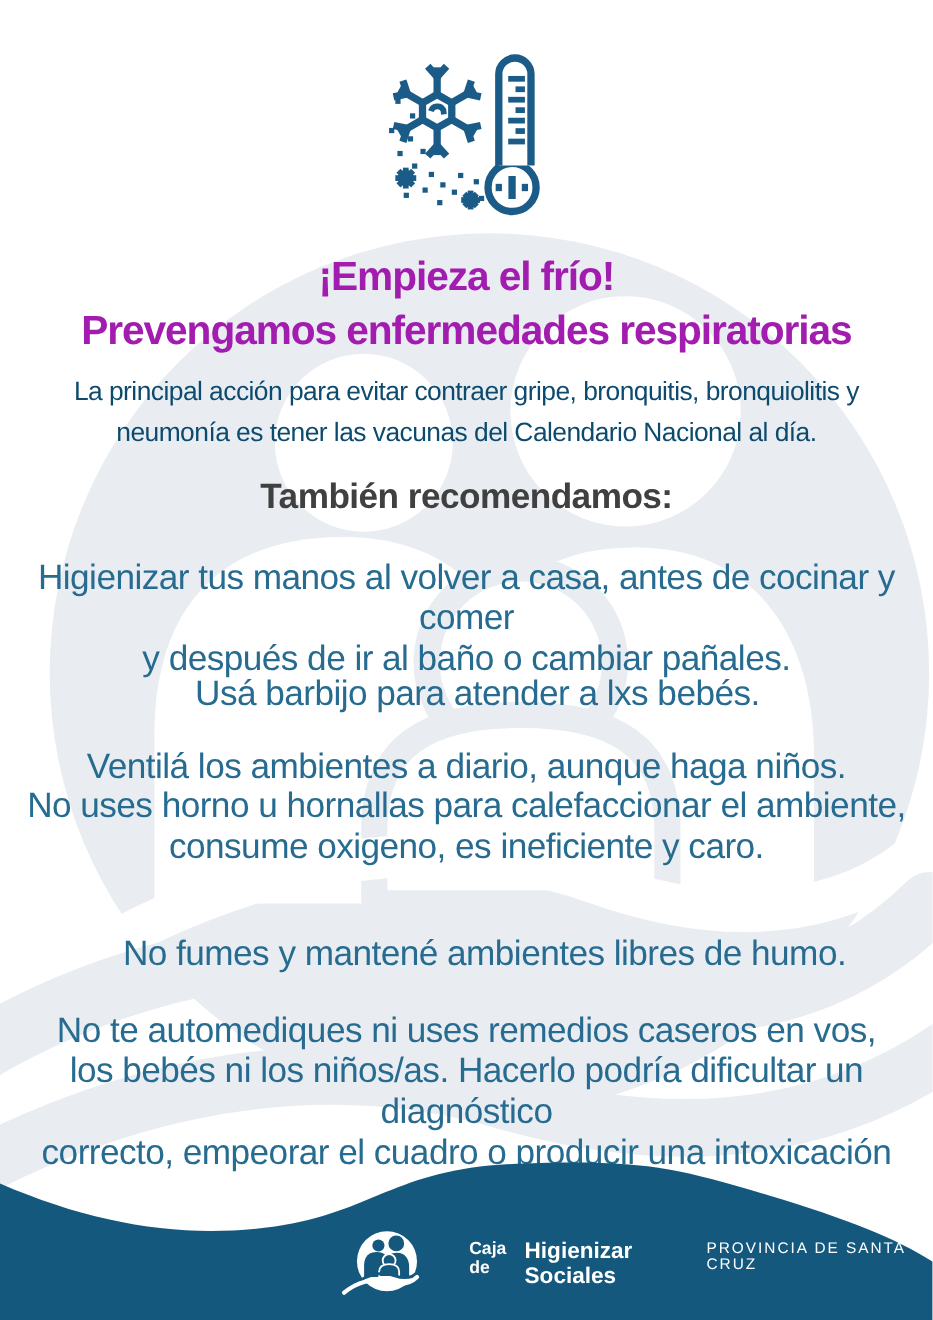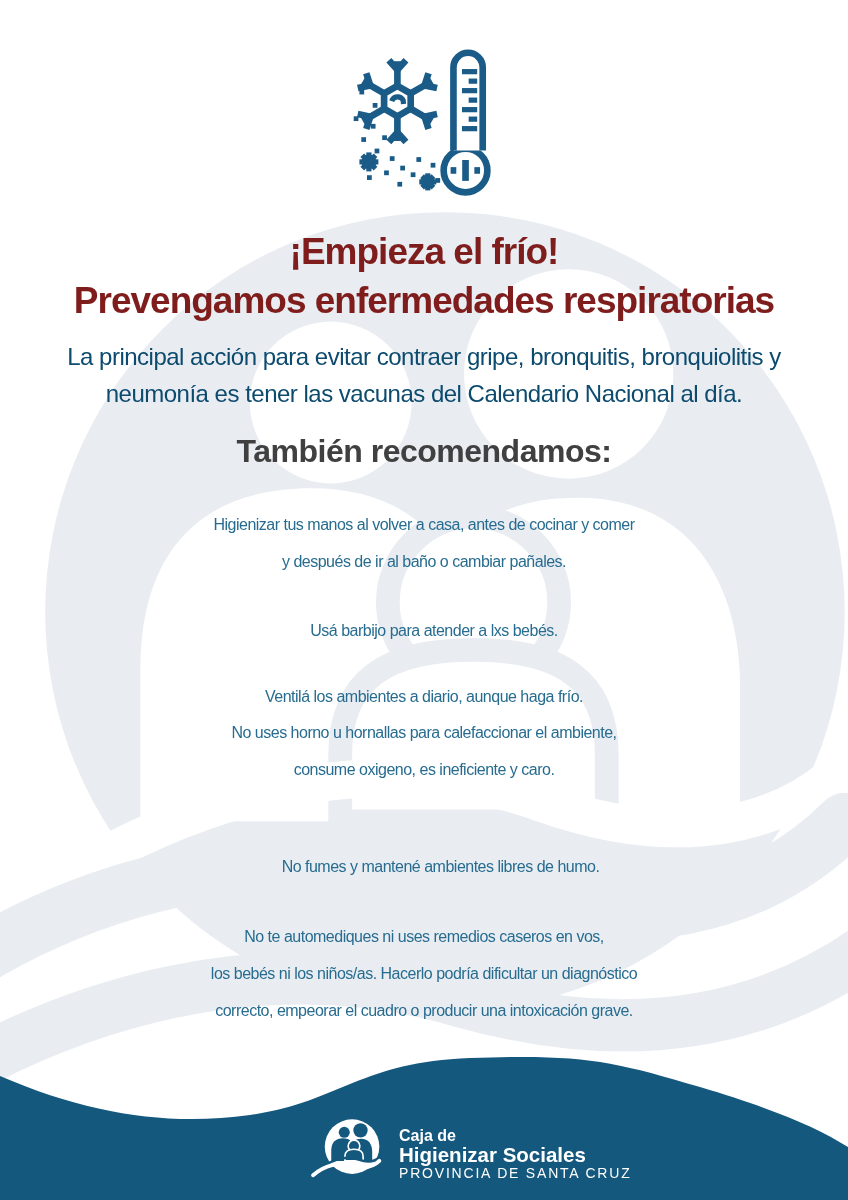--- a/index.html
+++ b/index.html
@@ -13,32 +13,32 @@
     --lg-bg:#e9edf2;--lg-fig:#ffffff;
   }
   
   .icon-wrap{position:absolute;left:0;right:0;top:46px;display:flex;justify-content:center;}
   .cold-icon{width:152px;height:152px;overflow:visible;}
   .cold-icon .st{stroke:#1a5c87;fill:none;stroke-width:7;}
   .cold-icon .st2{stroke:#1a5c87;fill:none;stroke-width:5.5;}
   .cold-icon .dot{fill:#1a5c87;}
   
   .txt{position:absolute;left:0;right:0;margin:0;text-align:center;white-space:pre-line;}
-  .page-title{top:227px;font-size:37px;line-height:49px;font-weight:bold;letter-spacing:-1px;color:#7f1d1d;}
+  .page-title{top:227px;font-size:37px;line-height:49px;font-weight:bold;letter-spacing:-1px;color:#a21caf;}
   .intro{top:338px;font-size:24px;line-height:37px;letter-spacing:-0.5px;color:#0c4a6e;}
   .subheading{top:433px;font-size:32px;font-weight:bold;letter-spacing:-0.5px;color:#404040;}
-  .rec{font-size:16px;line-height:37px;letter-spacing:-0.5px;color:#276c90;}
+  .rec{font-size:32px;line-height:37px;letter-spacing:-0.5px;color:#276c90;}
   .r0{top:506px;} .r1{top:612px;padding-left:20px;} .r2{top:678px;} .r3{top:714px;} .r4{top:848px;margin-left:33px;} .r5{top:918px;}
   
   .footer-wave{position:absolute;left:0;top:1040px;width:848px;height:160px;display:block;}
   .footer-brand{
     position:absolute;left:318px;top:1118px;display:flex;align-items:flex-start;gap:9px;color:#ffffff;
   }
   .brand-mark{width:72px;height:65px;overflow:visible;--lg-bg:#ffffff;--lg-fig:#15587e;}
-  .brand-text{display:flex;flex-direction:column;margin-top:9px;}
+  .brand-text{display:flex;margin-top:9px;margin-left:28px;}
   .brand-line1{font-size:16px;line-height:17px;font-weight:bold;}
   .brand-line2{font-size:20.5px;line-height:22px;font-weight:bold;}
   .brand-line3{font-size:14px;line-height:15px;letter-spacing:1.8px;}
   .hidden-defs{position:absolute;width:0;height:0;overflow:hidden;}
 </style>
 </head>
 <body>
 
 <svg class="hidden-defs" aria-hidden="true">
   <defs>
@@ -142,21 +142,21 @@
 Prevengamos enfermedades respiratorias</h1>
 
   <p class="txt intro">La principal acción para evitar contraer gripe, bronquitis, bronquiolitis y
 neumonía es tener las vacunas del Calendario Nacional al día.</p>
 
   <h2 class="txt subheading">También recomendamos:</h2>
 
   <p class="txt rec r0">Higienizar tus manos al volver a casa, antes de cocinar y comer
 y después de ir al baño o cambiar pañales.</p>
   <p class="txt rec r1">Usá barbijo para atender a lxs bebés.</p>
-  <p class="txt rec r2">Ventilá los ambientes a diario, aunque haga frío.</p>
+  <p class="txt rec r2">Ventilá los ambientes a diario, aunque haga niños.</p>
   <p class="txt rec r3">No uses horno u hornallas para calefaccionar el ambiente,
 consume oxigeno, es ineficiente y caro.</p>
   <p class="txt rec r4">No fumes y mantené ambientes libres de humo.</p>
   <p class="txt rec r5">No te automediques ni uses remedios caseros en vos,
 los bebés ni los niños/as. Hacerlo podría dificultar un diagnóstico
 correcto, empeorar el cuadro o producir una intoxicación grave.</p>
 
   <svg class="footer-wave" viewBox="0 0 848 160" preserveAspectRatio="none" aria-hidden="true">
     <path d="M0,36 C90,75 170,86 250,75 C340,62 360,22 470,18 C580,14 610,20 700,47 C770,68 815,86 848,107 L848,160 L0,160 Z" fill="#15587e"></path>
   </svg>

